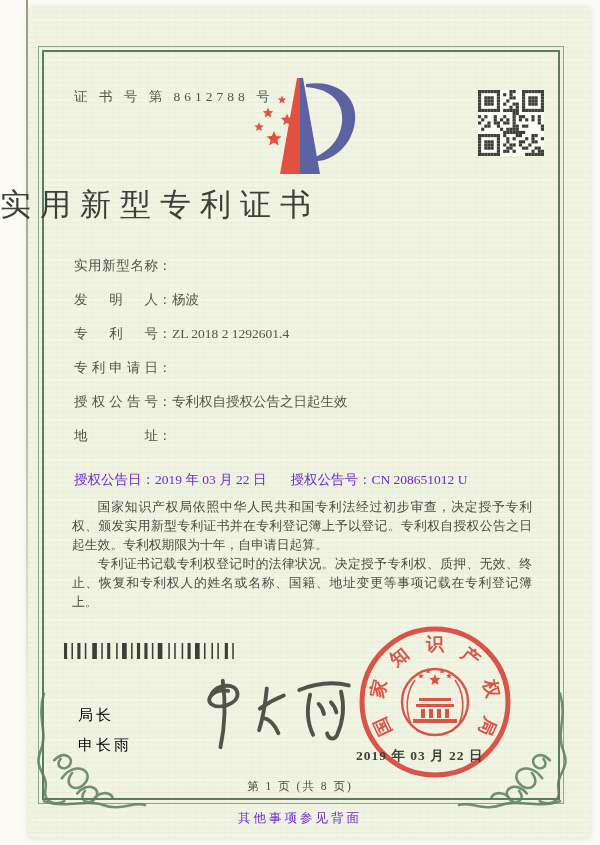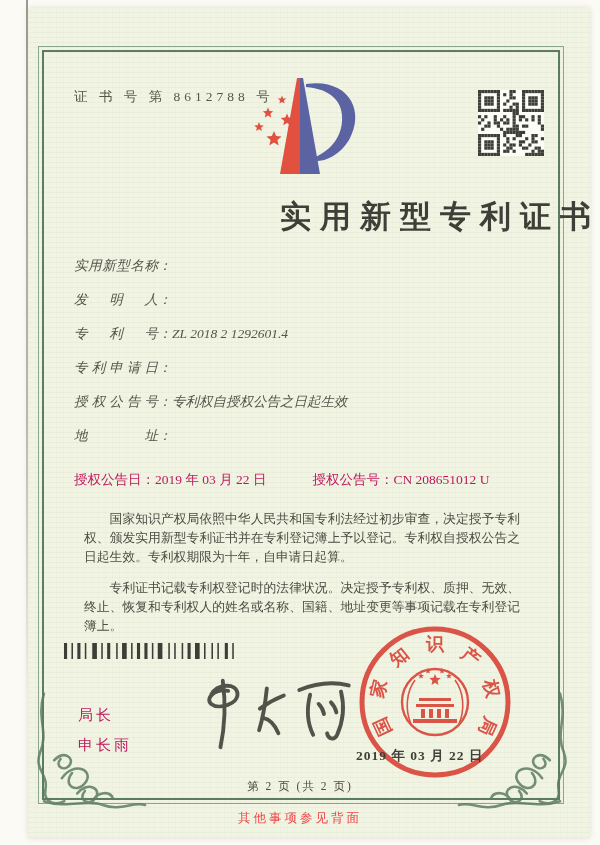--- a/index.html
+++ b/index.html
@@ -18,45 +18,45 @@
          border:1px solid #8aa68c;}
   .frame-inner{position:absolute;left:3px;top:3px;right:3px;bottom:3px;border:2px solid #5c7c61;}
   
   .flourish{position:absolute;width:128px;height:128px;color:#5d7d62;}
   .flourish.bl{left:26px;top:686px;}
   .flourish.br{right:22px;top:686px;transform:scaleX(-1);}
   .cert-number{position:absolute;left:74px;top:88px;font-size:13.5px;letter-spacing:4px;
          color:#55564c;font-family:Liberation Serif, serif;}
   .logo{position:absolute;left:230px;top:70px;width:140px;height:115px;}
   .qr{position:absolute;left:478px;top:90px;width:66px;height:66px;}
-  .title{position:absolute;left:0;top:184px;width:100%;text-align:right;
-         font-size:31px;font-weight:700;letter-spacing:9px;color:#3e3f38;margin-top:12px;}
+  .title{position:absolute;left:0;top:184px;width:100%;text-align:left;
+         font-size:31px;font-weight:400;letter-spacing:9px;color:#3e3f38;}
   .fields{position:absolute;left:74px;top:256px;width:460px;font-size:13.5px;color:#54554b;}
-  .field-row{display:flex;margin-bottom:15px;line-height:19px;font-style:italic;}
+  .field-row{display:flex;margin-bottom:15px;line-height:19px;}
   .field-label{display:inline-block;width:84px;text-align:justify;text-align-last:justify;flex:0 0 84px;}
   .field-colon{flex:0 0 14px;}
   .field-value{width:356px;}
-  .grant-row{position:absolute;left:74px;top:471px;width:470px;font-size:13.5px;color:#be185d;
+  .grant-row{position:absolute;left:74px;top:471px;width:470px;font-size:13.5px;color:#6d28d9;
          display:flex;}
   .grant-pair{white-space:nowrap;}
-  .grant-pair.second{margin-left:46px;text-align:center;}
+  .grant-pair.second{margin-left:24px;text-align:center;}
   .body-text{position:absolute;left:72px;top:498px;width:460px;font-size:12.8px;line-height:19px;
          color:#4b4c43;text-align:justify;}
-  .body-text p{margin:12px;text-indent:2em;font-family:Liberation Mono, monospace;}
+  .body-text p{margin:0;text-indent:2em;font-family:Liberation Mono, monospace;}
   .barcode{position:absolute;left:64px;top:643px;width:174px;height:16px;}
-  .director{position:absolute;left:78px;top:700px;font-size:15px;color:#be185d;
+  .director{position:absolute;left:78px;top:700px;font-size:15px;color:#000000;
          letter-spacing:3px;line-height:30px;}
   .signature{position:absolute;left:188px;top:664px;width:170px;height:100px;}
   .seal{position:absolute;left:355px;top:622px;width:160px;height:160px;opacity:0.92;}
   .seal-date{position:absolute;left:356px;top:747px;font-size:13.5px;color:#3f4038;
          letter-spacing:1px;font-weight:700;}
   .page-info{position:absolute;left:0;top:779px;width:100%;text-align:center;
          font-size:11.5px;color:#4b4c43;letter-spacing:2px;}
   .footer-note{position:absolute;left:0;top:810px;width:100%;text-align:center;
-         font-size:12.5px;color:#ef4444;letter-spacing:3px;}
+         font-size:12.5px;color:#6d28d9;letter-spacing:3px;}
 </style>
 </head>
 <body>
 
 <div class="stage">
   <div class="paper"></div>
   <div class="scan-edge"></div>
 
   <div class="frame-outer">
     <div class="frame-inner"></div>
@@ -313,20 +313,21 @@
   <div class="title">实用新型专利证书</div>
 
   <div class="fields" id="fields">
       <div class="field-row">
         <span class="field-label">实用新型名称</span>
         <span class="field-colon">：</span>
       </div>
       <div class="field-row">
         <span class="field-label">发明人</span>
         <span class="field-colon">：</span>
+        <span class="field-value">杨波</span>
       </div>
       <div class="field-row">
         <span class="field-label">专利号</span>
         <span class="field-colon">：</span>
         <span class="field-value">ZL 2018 2 1292601.4</span>
       </div>
       <div class="field-row">
         <span class="field-label">专利申请日</span>
         <span class="field-colon">：</span>
       </div>
@@ -436,15 +437,15 @@
       <rect x="61" y="82" width="38" height="3"></rect>
       <rect x="66" y="87" width="4" height="9"></rect>
       <rect x="74" y="87" width="4" height="9"></rect>
       <rect x="82" y="87" width="4" height="9"></rect>
       <rect x="90" y="87" width="4" height="9"></rect>
       <rect x="58" y="97" width="44" height="4"></rect>
     </g>
   </svg>
   <div class="seal-date">2019 年 03 月 22 日</div>
 
-  <div class="page-info">第 2 页 (共 2 页)</div>
+  <div class="page-info">第 1 页 (共 8 页)</div>
   <div class="footer-note">其他事项参见背面</div>
 </div>
 
 </body></html>

